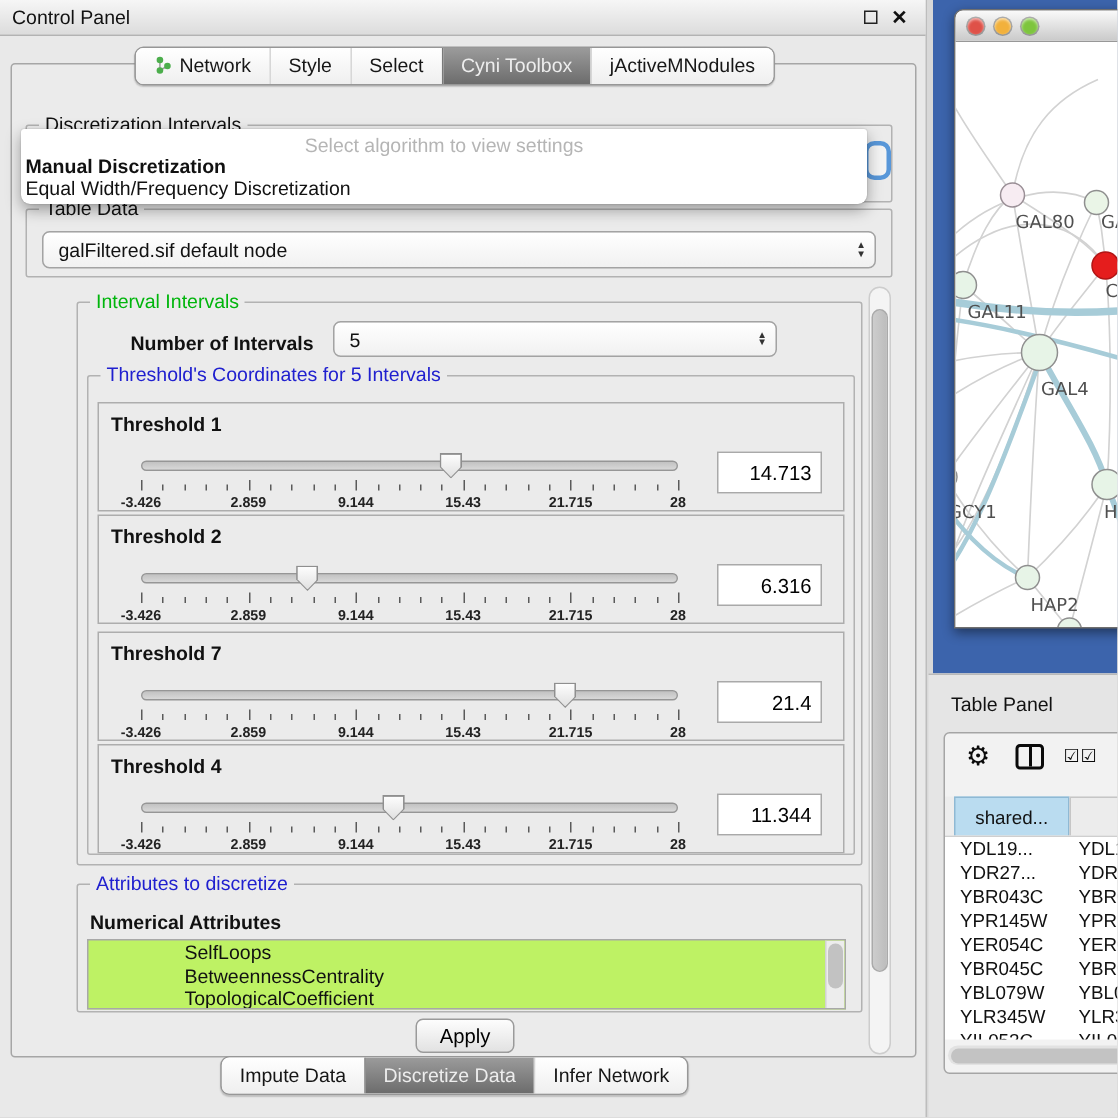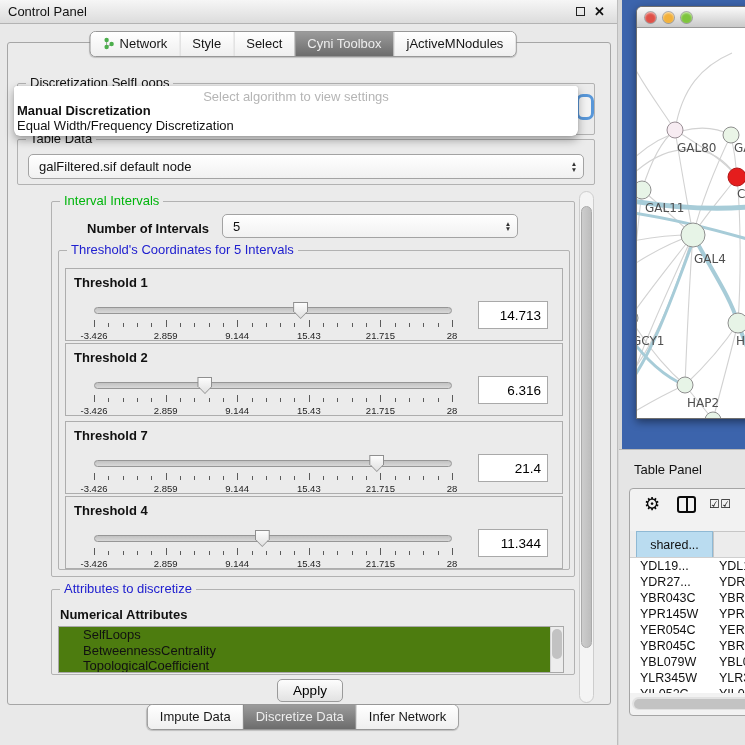--- a/index.html
+++ b/index.html
@@ -57,29 +57,29 @@
   .sl-track { position:absolute; left:0; right:0; top:2px; height:7px; border-radius:4px;
               background:linear-gradient(#c2c2c2,#d8d8d8); border:1px solid #969696; }
   .sl-thumb { position:absolute; top:-3px; width:15px; height:17px; margin-left:-7.5px;
               background:#8f8f8f; clip-path:polygon(0 0,100% 0,100% 55%,50% 100%,0 55%); }
   .sl-thumb::after { content:""; position:absolute; left:1px; top:1px; right:1px; bottom:1px;
               background:linear-gradient(#fdfdfd,#e0e0e0); clip-path:polygon(0 0,100% 0,100% 55%,50% 100%,0 55%); }
   .sl-ticks { position:absolute; left:0; right:0; top:15px; height:8px; }
   .tick { position:absolute; width:1px; height:4px; top:3px; background:#5a5a5a; }
   .tick.major { height:7px; top:0; }
   .sl-ticklabels { position:absolute; left:0; right:0; top:25px; height:12px; }
-  .ticklabel { position:absolute; transform:translateX(-50%); font-size:9.5px; font-weight:normal; color:#222; white-space:nowrap; }
+  .ticklabel { position:absolute; transform:translateX(-50%); font-size:9.5px; font-weight:bold; color:#222; white-space:nowrap; }
   .sl-value { position:absolute; right:14px; top:32px; width:70px; height:28px; border:1px solid #a9a9a9;
               background:#fff; font-size:13.5px; font-family:"Liberation Sans",sans-serif;
               text-align:right; padding-right:6px; }
 
   
   .attr-heading { position:absolute; left:8px; top:17px; font-size:13px; font-weight:bold; }
-  .attr-list { position:absolute; left:6px; top:36px; width:506px; height:47px; background:#4d7c0f;
-               border:1px solid #a8a8a8; overflow:hidden; }
+  .attr-list { position:absolute; left:6px; top:36px; width:506px; height:47px; background:#bef264;
+               border:1px solid #a8a8a8; overflow:hidden;padding-left:40px; }
   .attr-item { padding-left:24px; font-size:13px; line-height:15.5px; white-space:nowrap; }
   .attr-scroll { position:absolute; right:0; top:0; bottom:0; width:13px; background:#ededed; border-left:1px solid #d2d2d2; }
   .attr-thumb { position:absolute; left:1px; top:2px; width:10px; height:30px; background:#c2c2c2; border-radius:6px; }
 
   .apply-btn { position:absolute; left:269px; top:636px; width:66px; height:23px; border:1px solid #9a9a9a;
                border-radius:5px; background:linear-gradient(#fdfdfd,#e2e2e2); font-size:13.5px;
                font-family:"Liberation Sans",sans-serif; }
 
   
   .algo-popup { position:absolute; left:14px; top:86px; width:564px; height:50px; background:#fff;
@@ -163,21 +163,21 @@
           <span>Cyni Toolbox</span>
         </div>
       <div class="tab">
           <span>jActiveMNodules</span>
         </div>
     </div>
 
     <div class="cp-content">
 
       <div class="group" style="left:9px; top:40px; width:578px; height:52px;">
-        <span class="group-title">Discretization SelfLoops</span>
+        <span class="group-title">Discretization Intervals</span>
       </div>
 
       <div class="group" style="left:9px; top:96px; width:578px; height:46px;">
         <span class="group-title">Table Data</span>
         <div class="combo" style="left:10px; top:14px; width:556px; height:25px;">
           <span class="combo-value">galFiltered.sif default node</span>
           <span class="combo-arrows">▲<br>▼</span>
         </div>
       </div>
 

